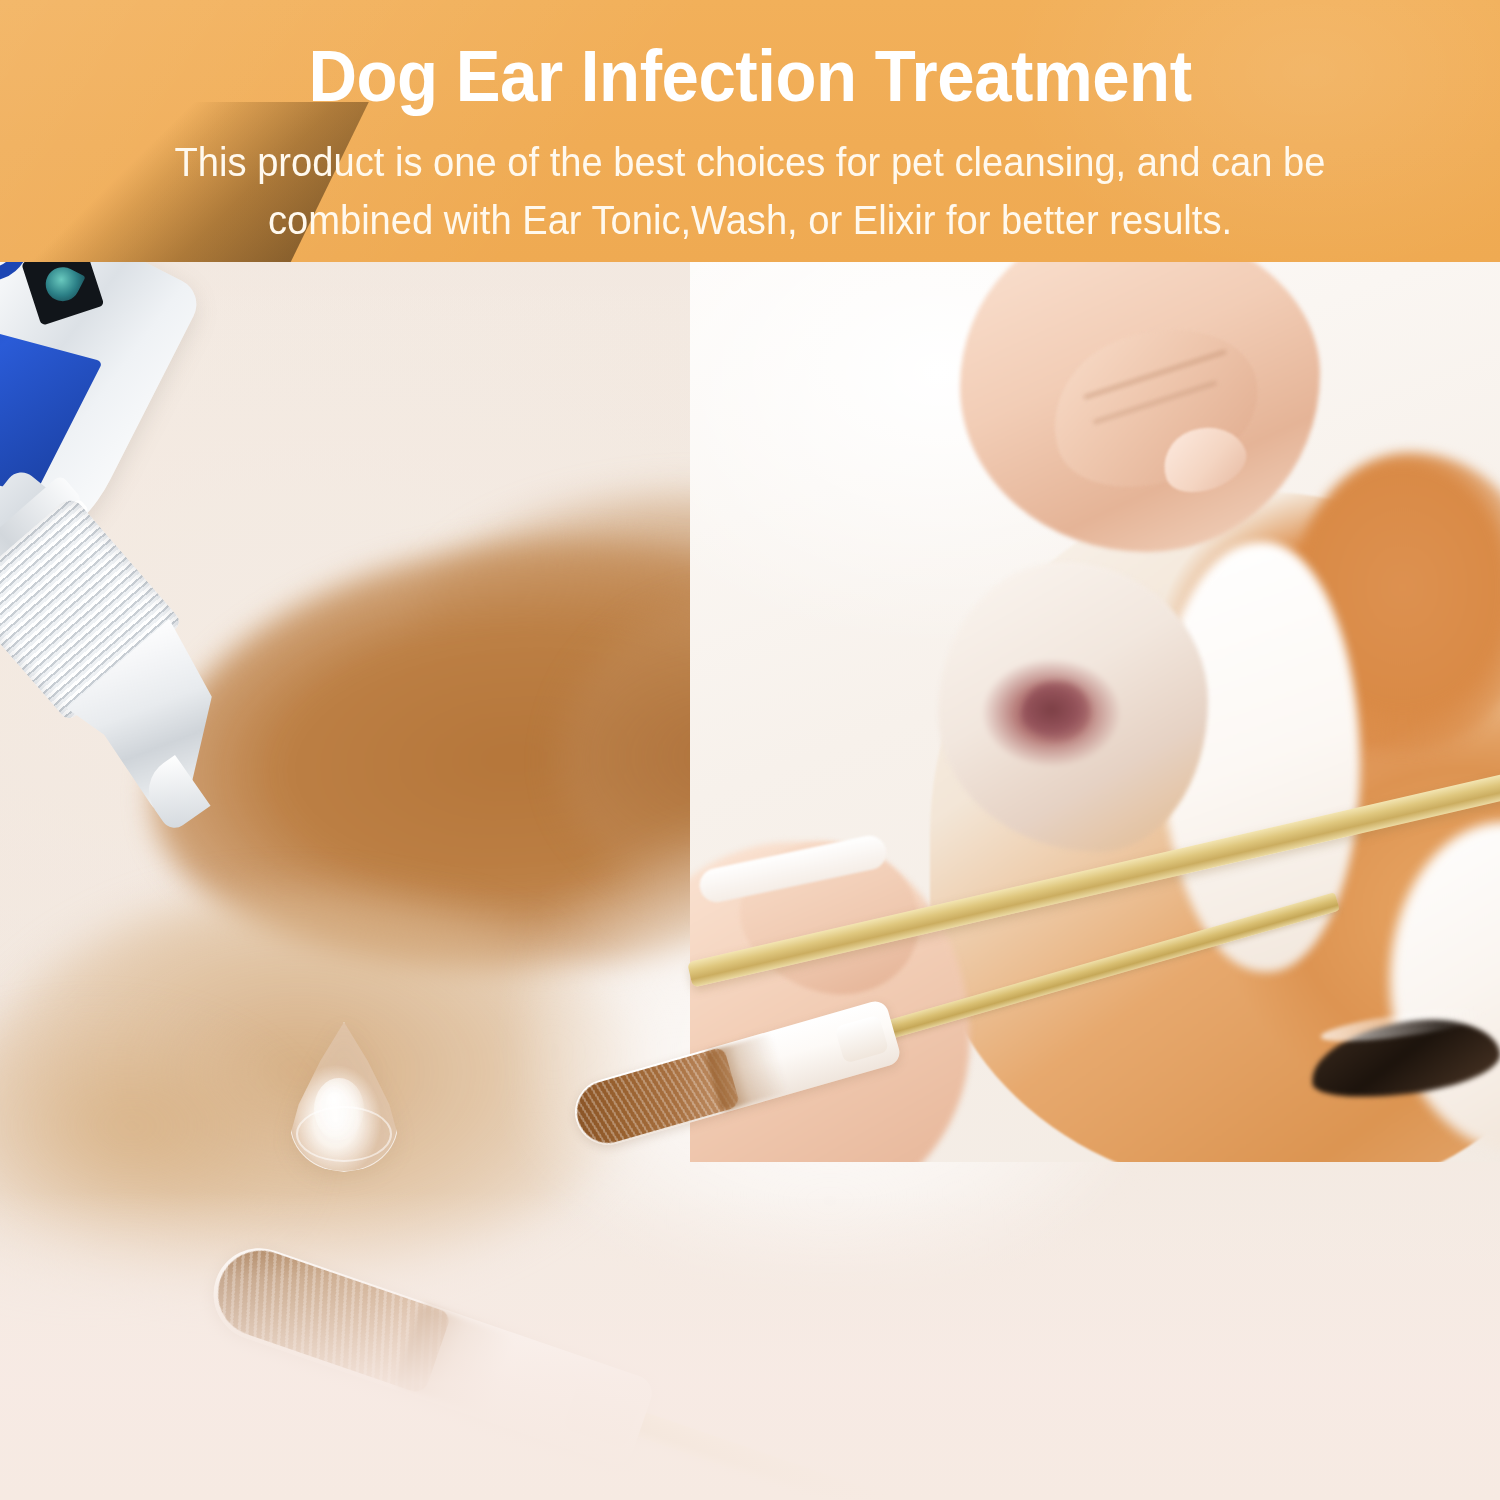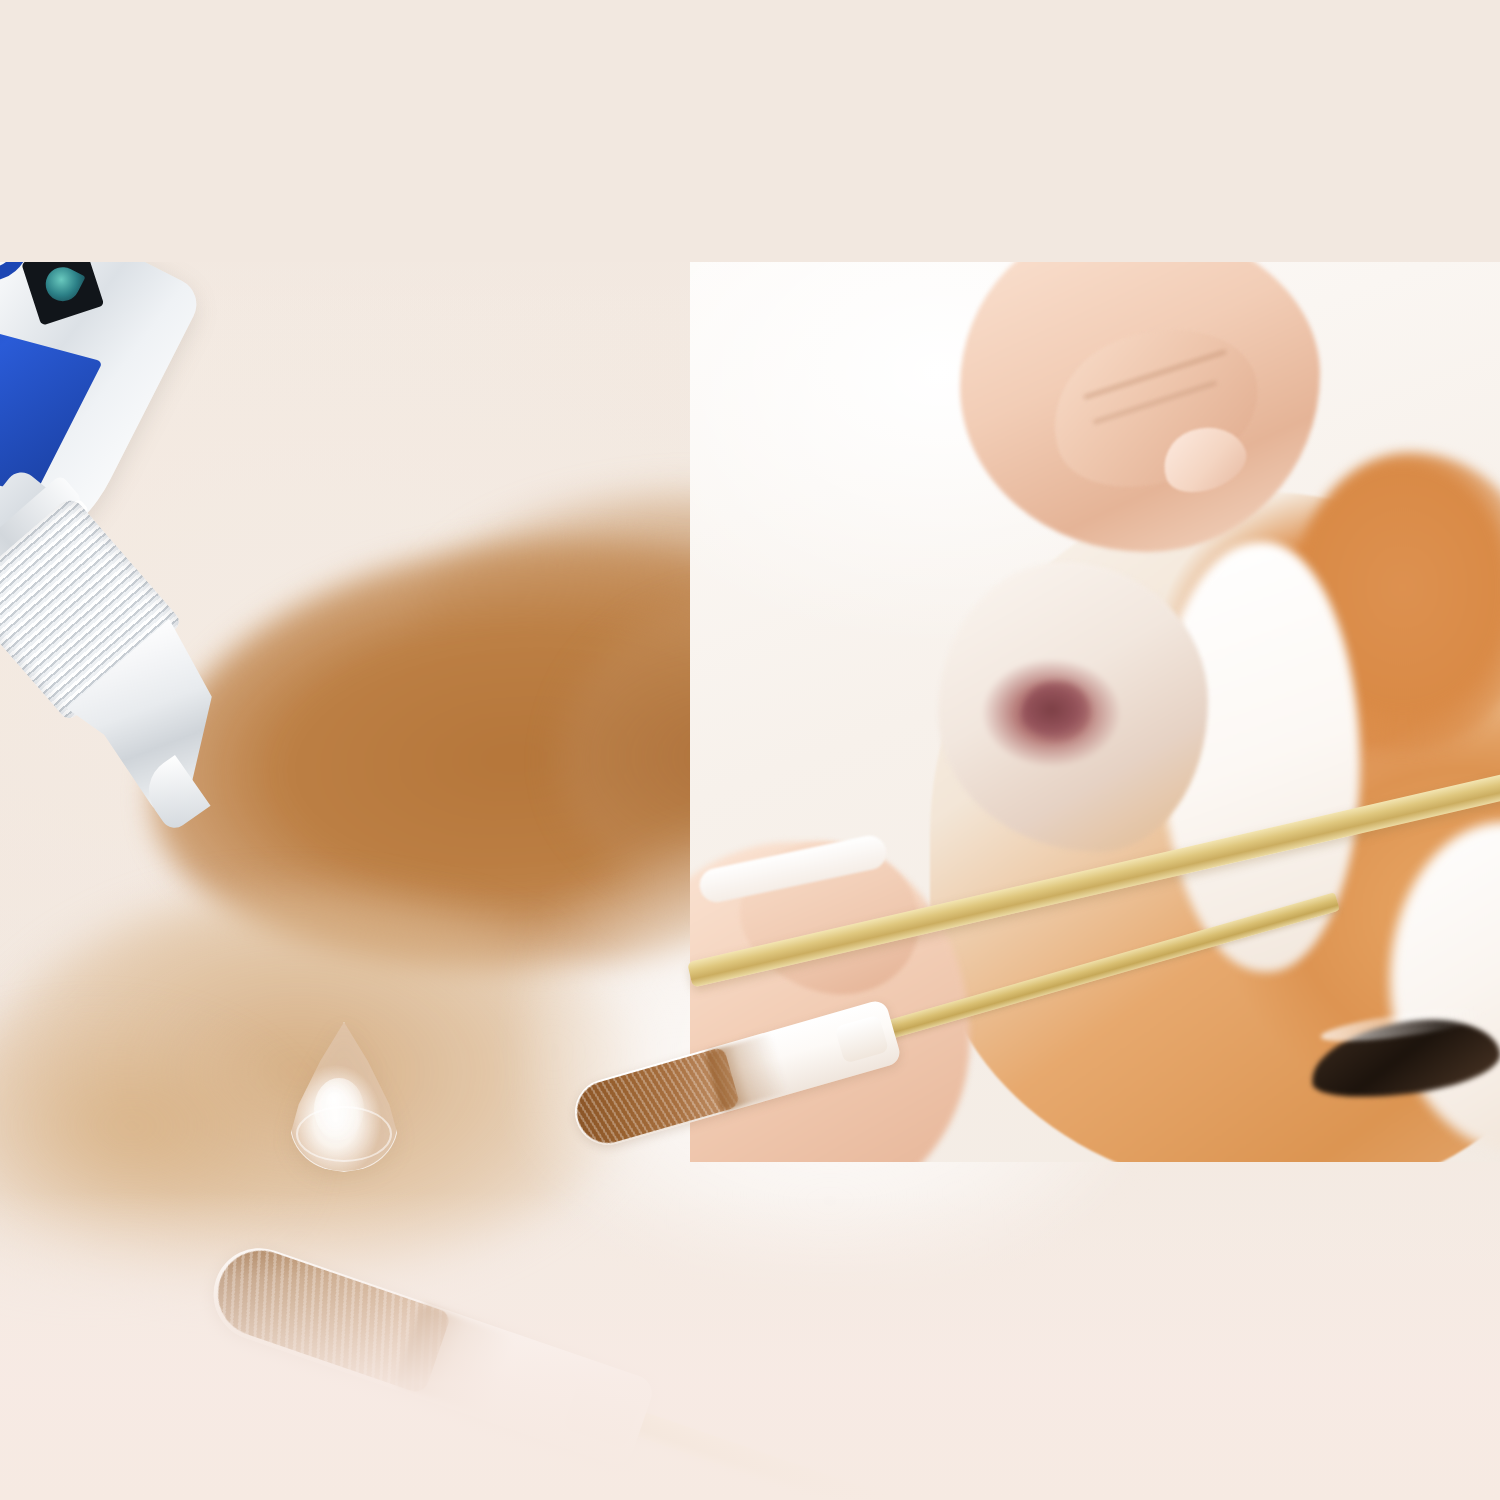--- a/index.html
+++ b/index.html
@@ -435,20 +435,26 @@
   
   .features{
     position:absolute;left:0;top:1265px;width:1500px;height:235px;
   }
 </style>
 </head>
 <body>
 
 <div id="page">
 
+  <div class="header">
+    <div class="sheen"></div>
+    <div class="fold"></div>
+    <div class="title">Dog Ear Infection Treatment</div>
+    <div class="subtitle">This product is one of the best choices for pet cleansing, and can be combined with Ear Tonic,Wash, or Elixir for better results.</div>
+  </div>
 
   <div class="photo">
 
     <div class="photo-soft-top"></div>
 
     <div class="smear-top"></div>
     <div class="smear-main"></div>
     <div class="smear-right"></div>
     <div class="smear-lower"></div>
     <div class="smear-tail"></div>

